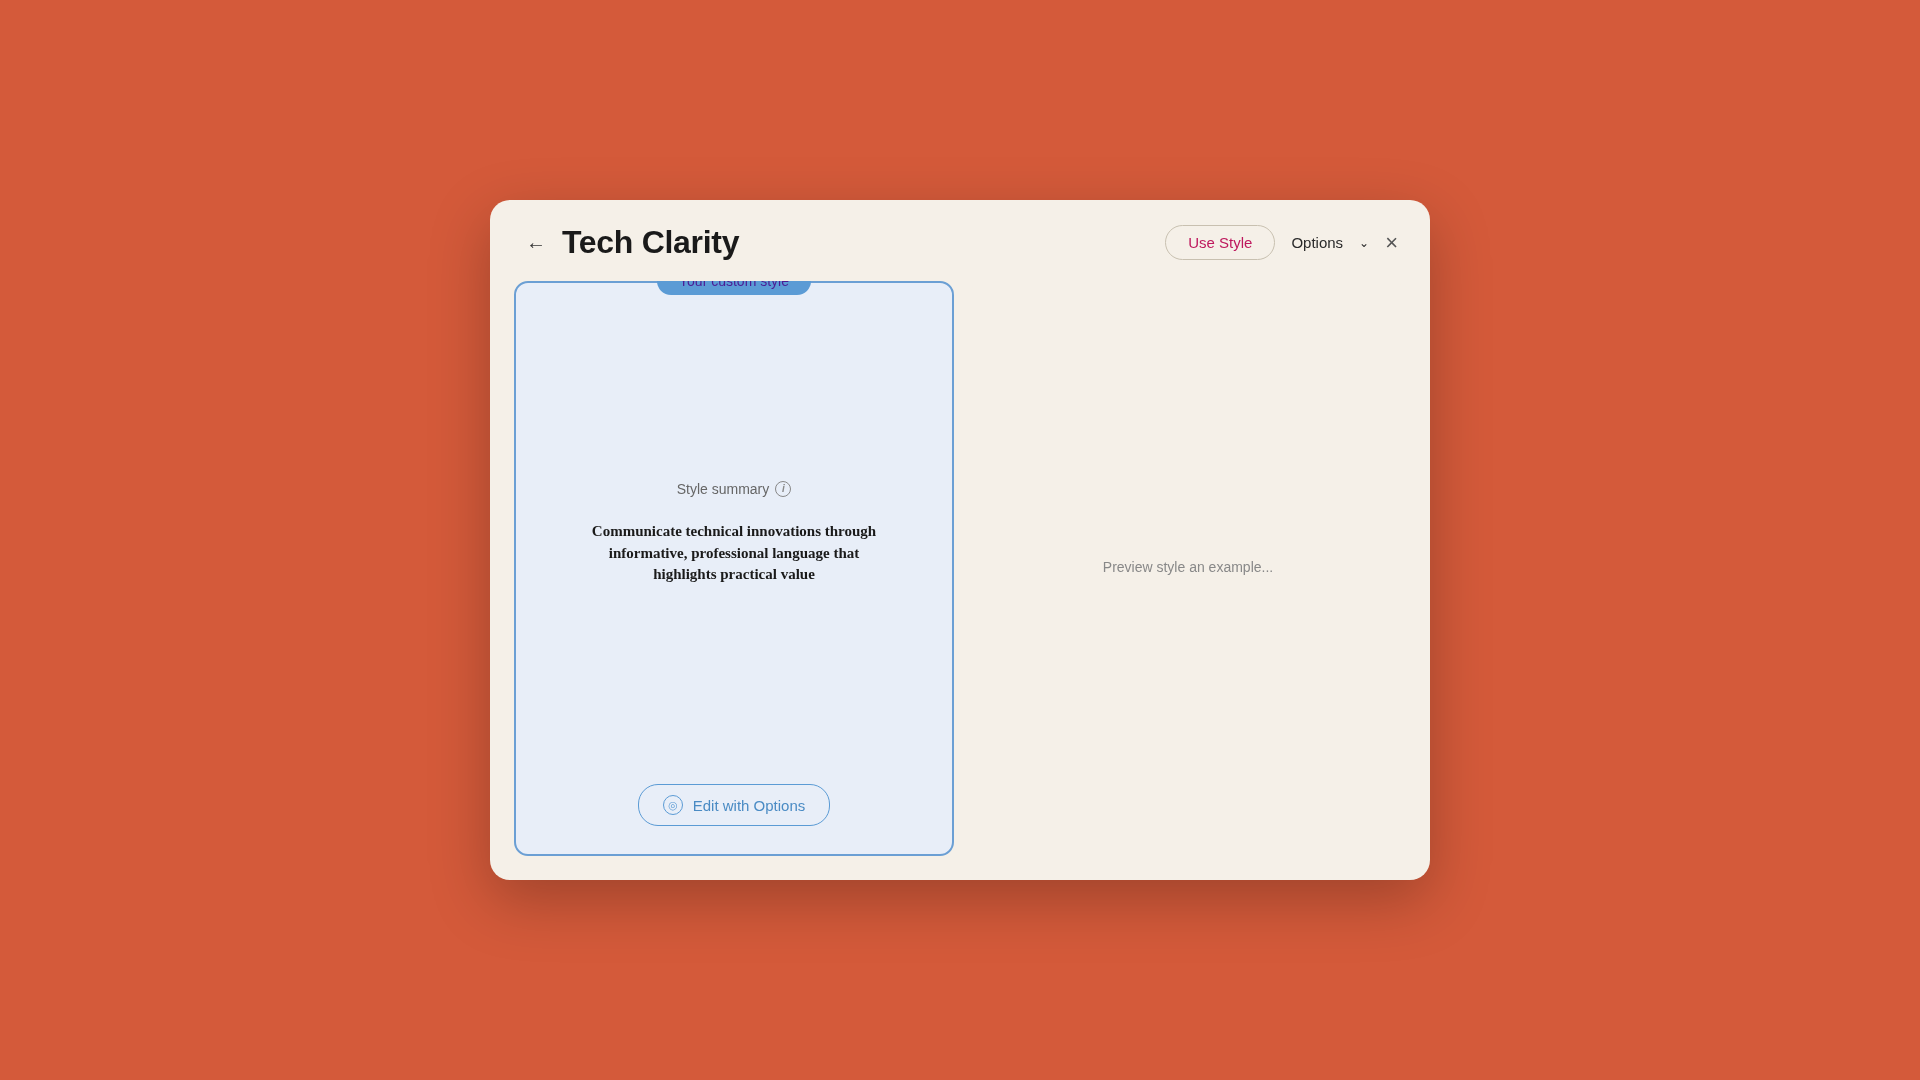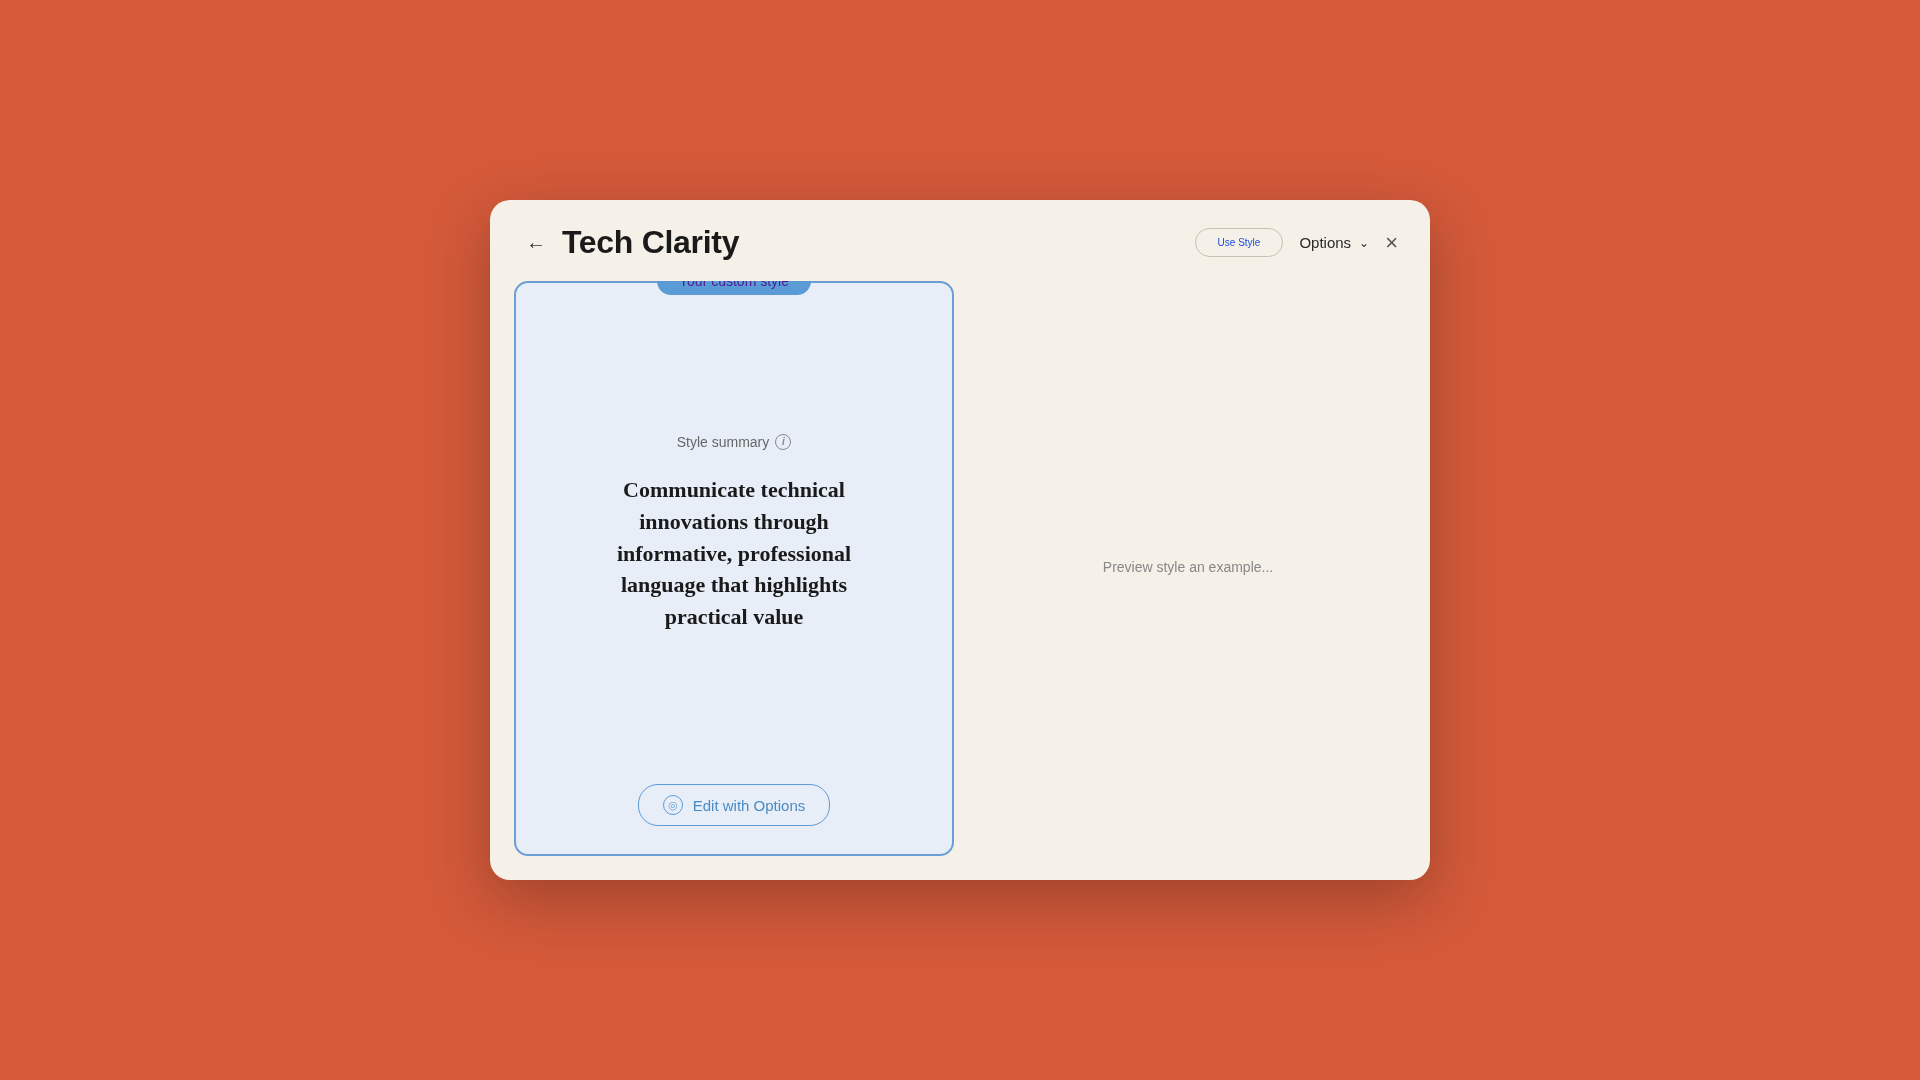--- a/index.html
+++ b/index.html
@@ -68,36 +68,36 @@
       display: flex;
       align-items: center;
       gap: 16px;
     }
 
     .use-style-btn {
       background-color: #f5f0e8;
       border: 1.5px solid #c8c0b0;
       border-radius: 20px;
       padding: 8px 22px;
-      font-size: 10px;
-      font-weight: 500;
-      color: #1d4ed8;
+      font-size: 15px;
+      font-weight: 500;
+      color: #be185d;
       cursor: pointer;
     }
 
     .options-btn {
       background: none;
       border: none;
       cursor: pointer;
       font-size: 15px;
       font-weight: 500;
       color: #2a2a2a;
       display: flex;
       align-items: center;
-      gap: 8px;
+      gap: 16px;
     }
 
     .chevron-icon {
       font-size: 12px;
     }
 
     .close-btn {
       background: none;
       border: none;
       cursor: pointer;
@@ -169,21 +169,21 @@
       display: inline-flex;
       align-items: center;
       justify-content: center;
       font-size: 10px;
       color: #888;
       font-style: italic;
       font-weight: 600;
     }
 
     .style-description {
-      font-size: 22px;
+      font-size: 15px;
       font-weight: 600;
       color: #1a1a1a;
       text-align: center;
       line-height: 1.45;
       font-family: Georgia, 'Times New Roman', serif;
       max-width: 300px;
     }
 
     .edit-claude-btn {
       display: flex;

